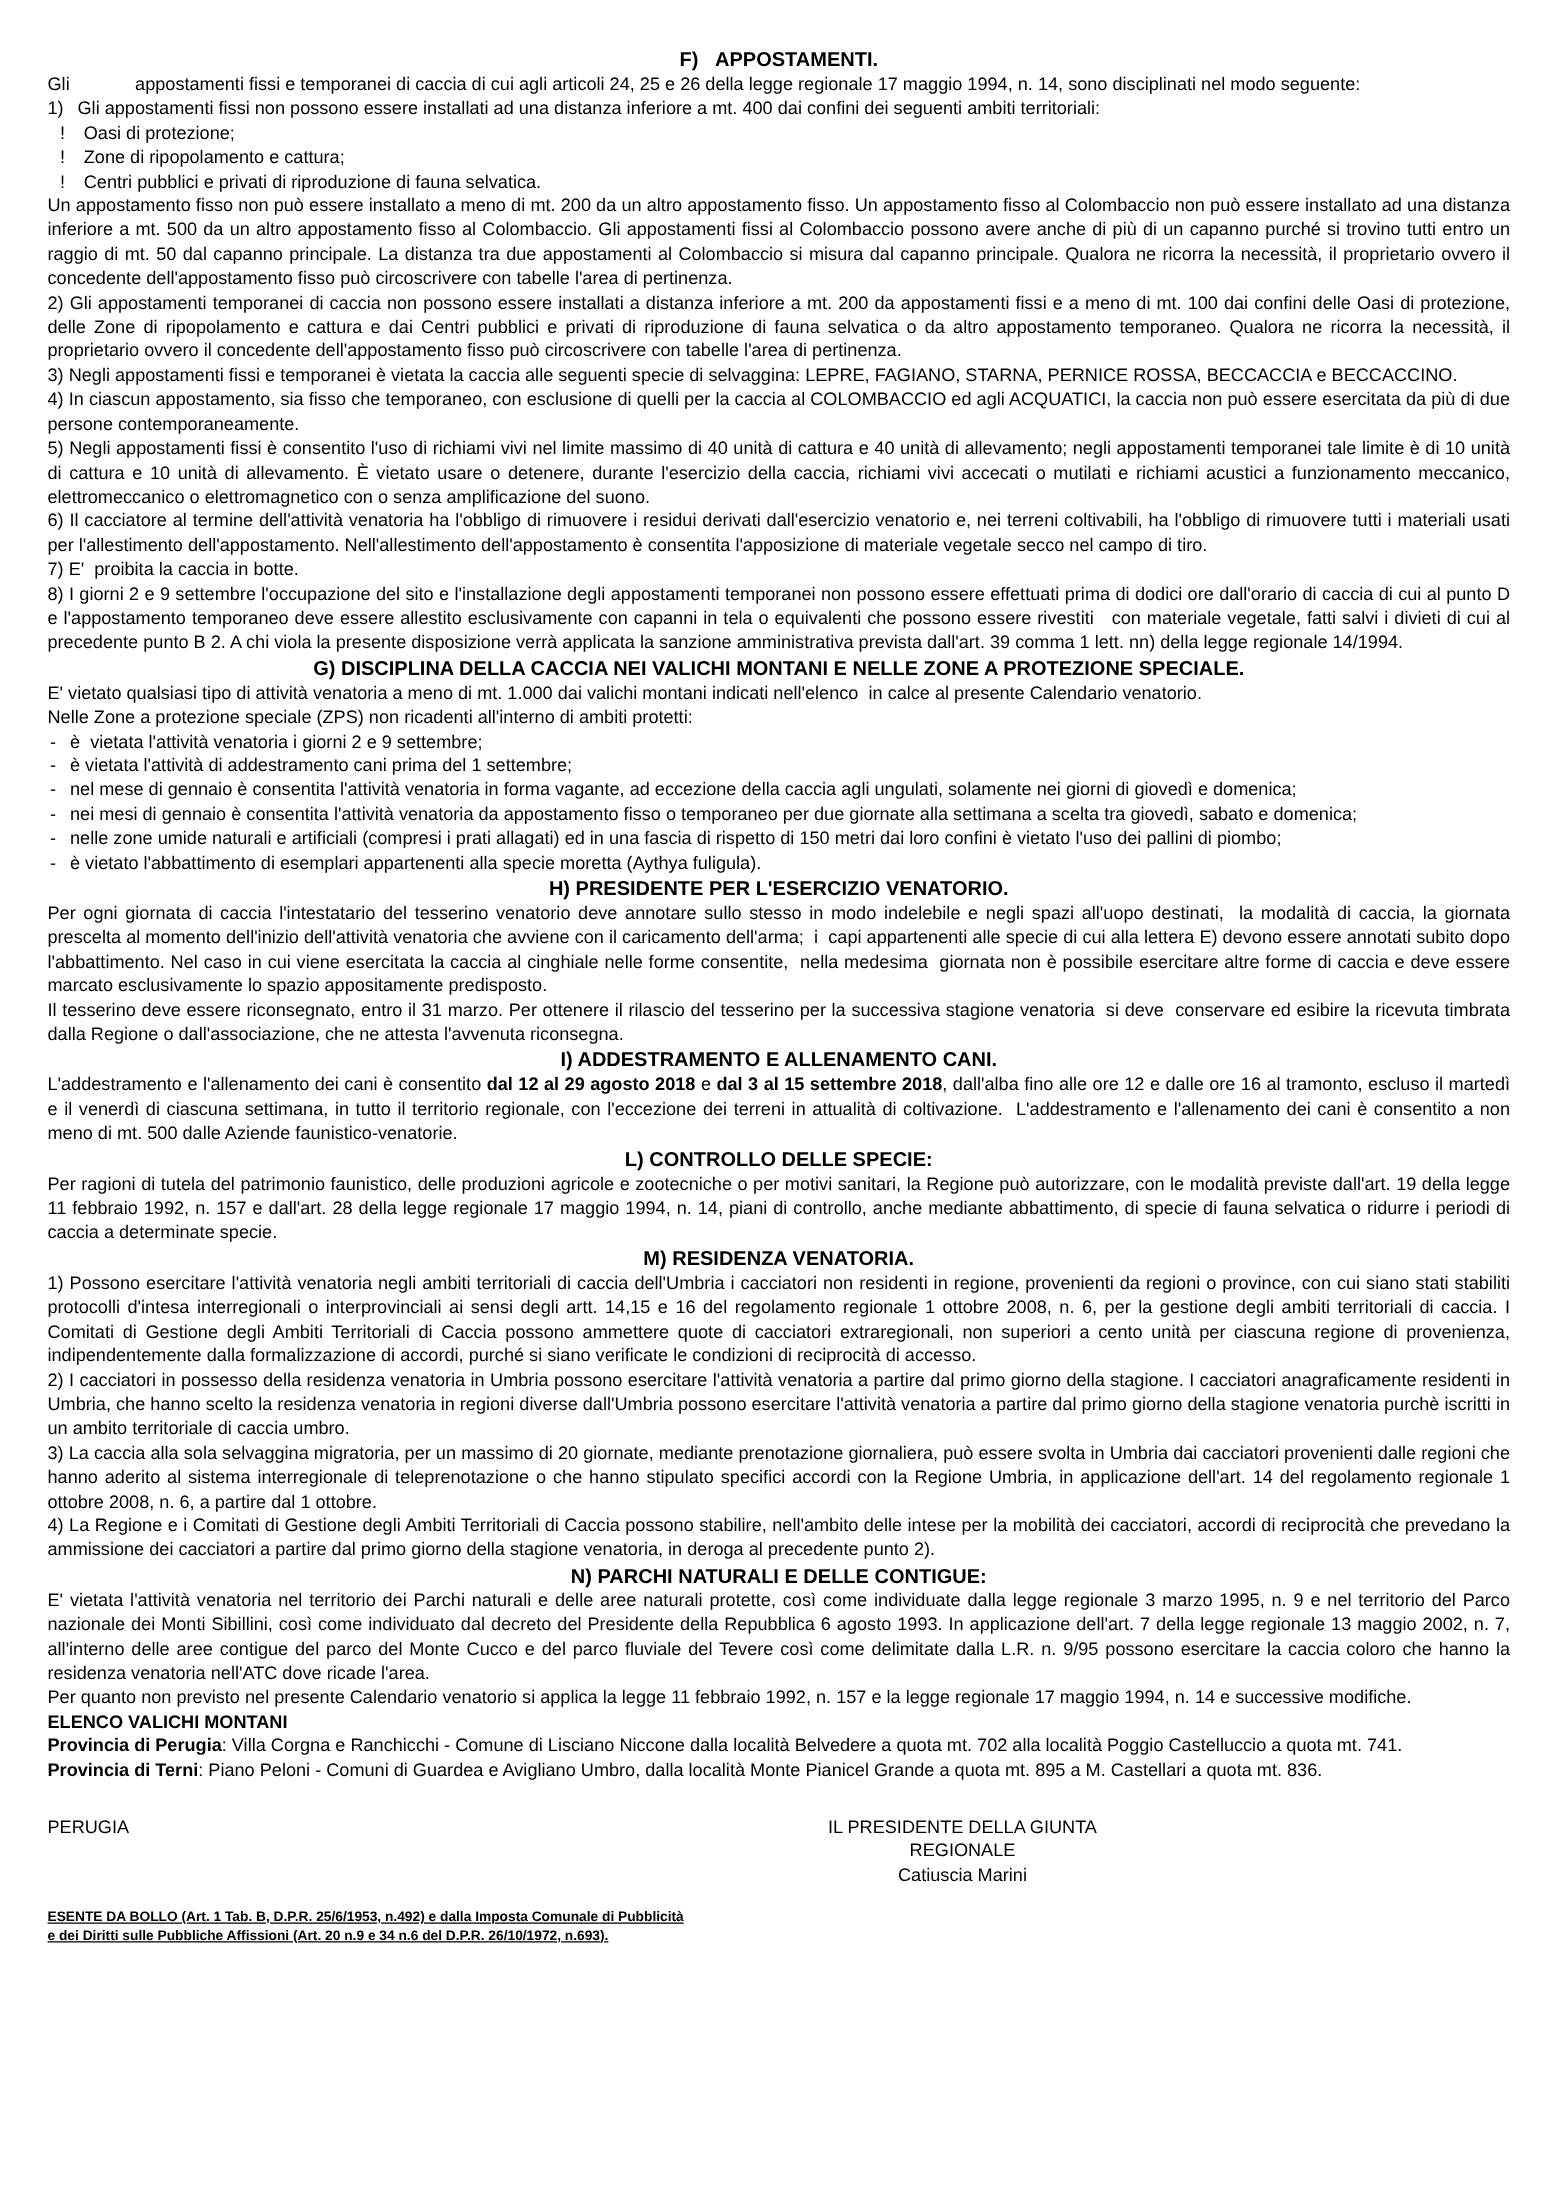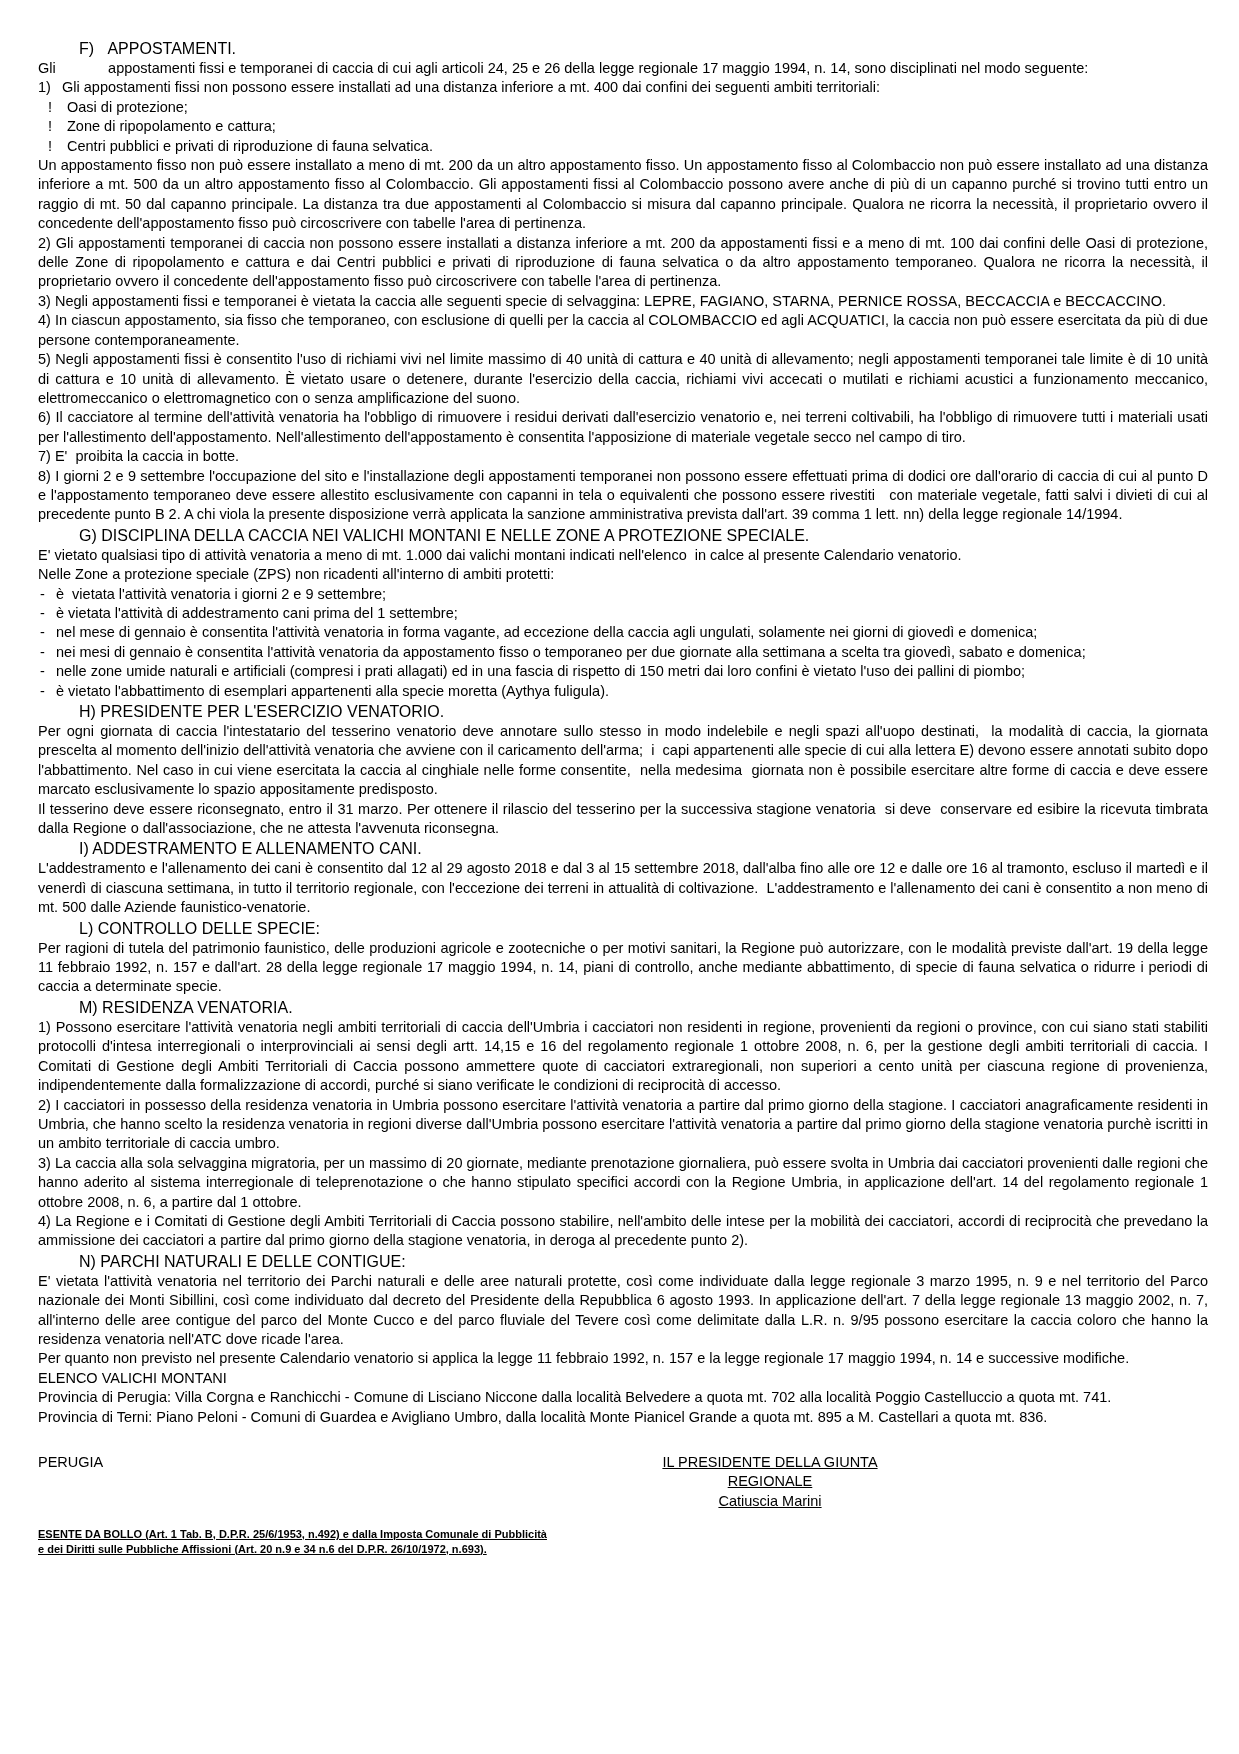--- a/index.html
+++ b/index.html
@@ -10,52 +10,50 @@
     background:#ffffff;
     box-sizing:border-box;
     padding:38px 31px 0 38px;
     font-family:"Liberation Sans", sans-serif;
     font-size:14.5px;
     line-height:19.4px;
     color:#000000;
     overflow:hidden;
   }
   .h{
-    font-weight:normal;
+    font-weight:bold;
     font-size:16px;
     line-height:21px;
-    text-align:left;
-    margin-left:41px;
+    text-align:center;
   }
   .p{
     text-align:justify;
   }
   .li-row{
     display:flex;
     text-align:left;
   }
   .marker{flex:none;}
   .num .marker{width:24px;}
   .excl{padding-left:10px;}
   .excl .marker{width:19px;}
   .dashed{padding-left:2px;}
   .dashed .marker{width:16px;}
-  .bold{font-weight:normal;}
+  .bold{font-weight:bold;}
   .sig{
     position:relative;
     margin-top:26px;
     height:44px;
   }
   .president{
     position:absolute;
     left:592px;
     top:0;
     width:280px;
     text-align:center;
-    text-decoration:underline;
   }
   .doc-footer{
     margin-top:30px;
     font-weight:bold;
     font-size:11px;
     line-height:14.5px;
     text-align:left;
     text-decoration:underline;
   }
 </style>

